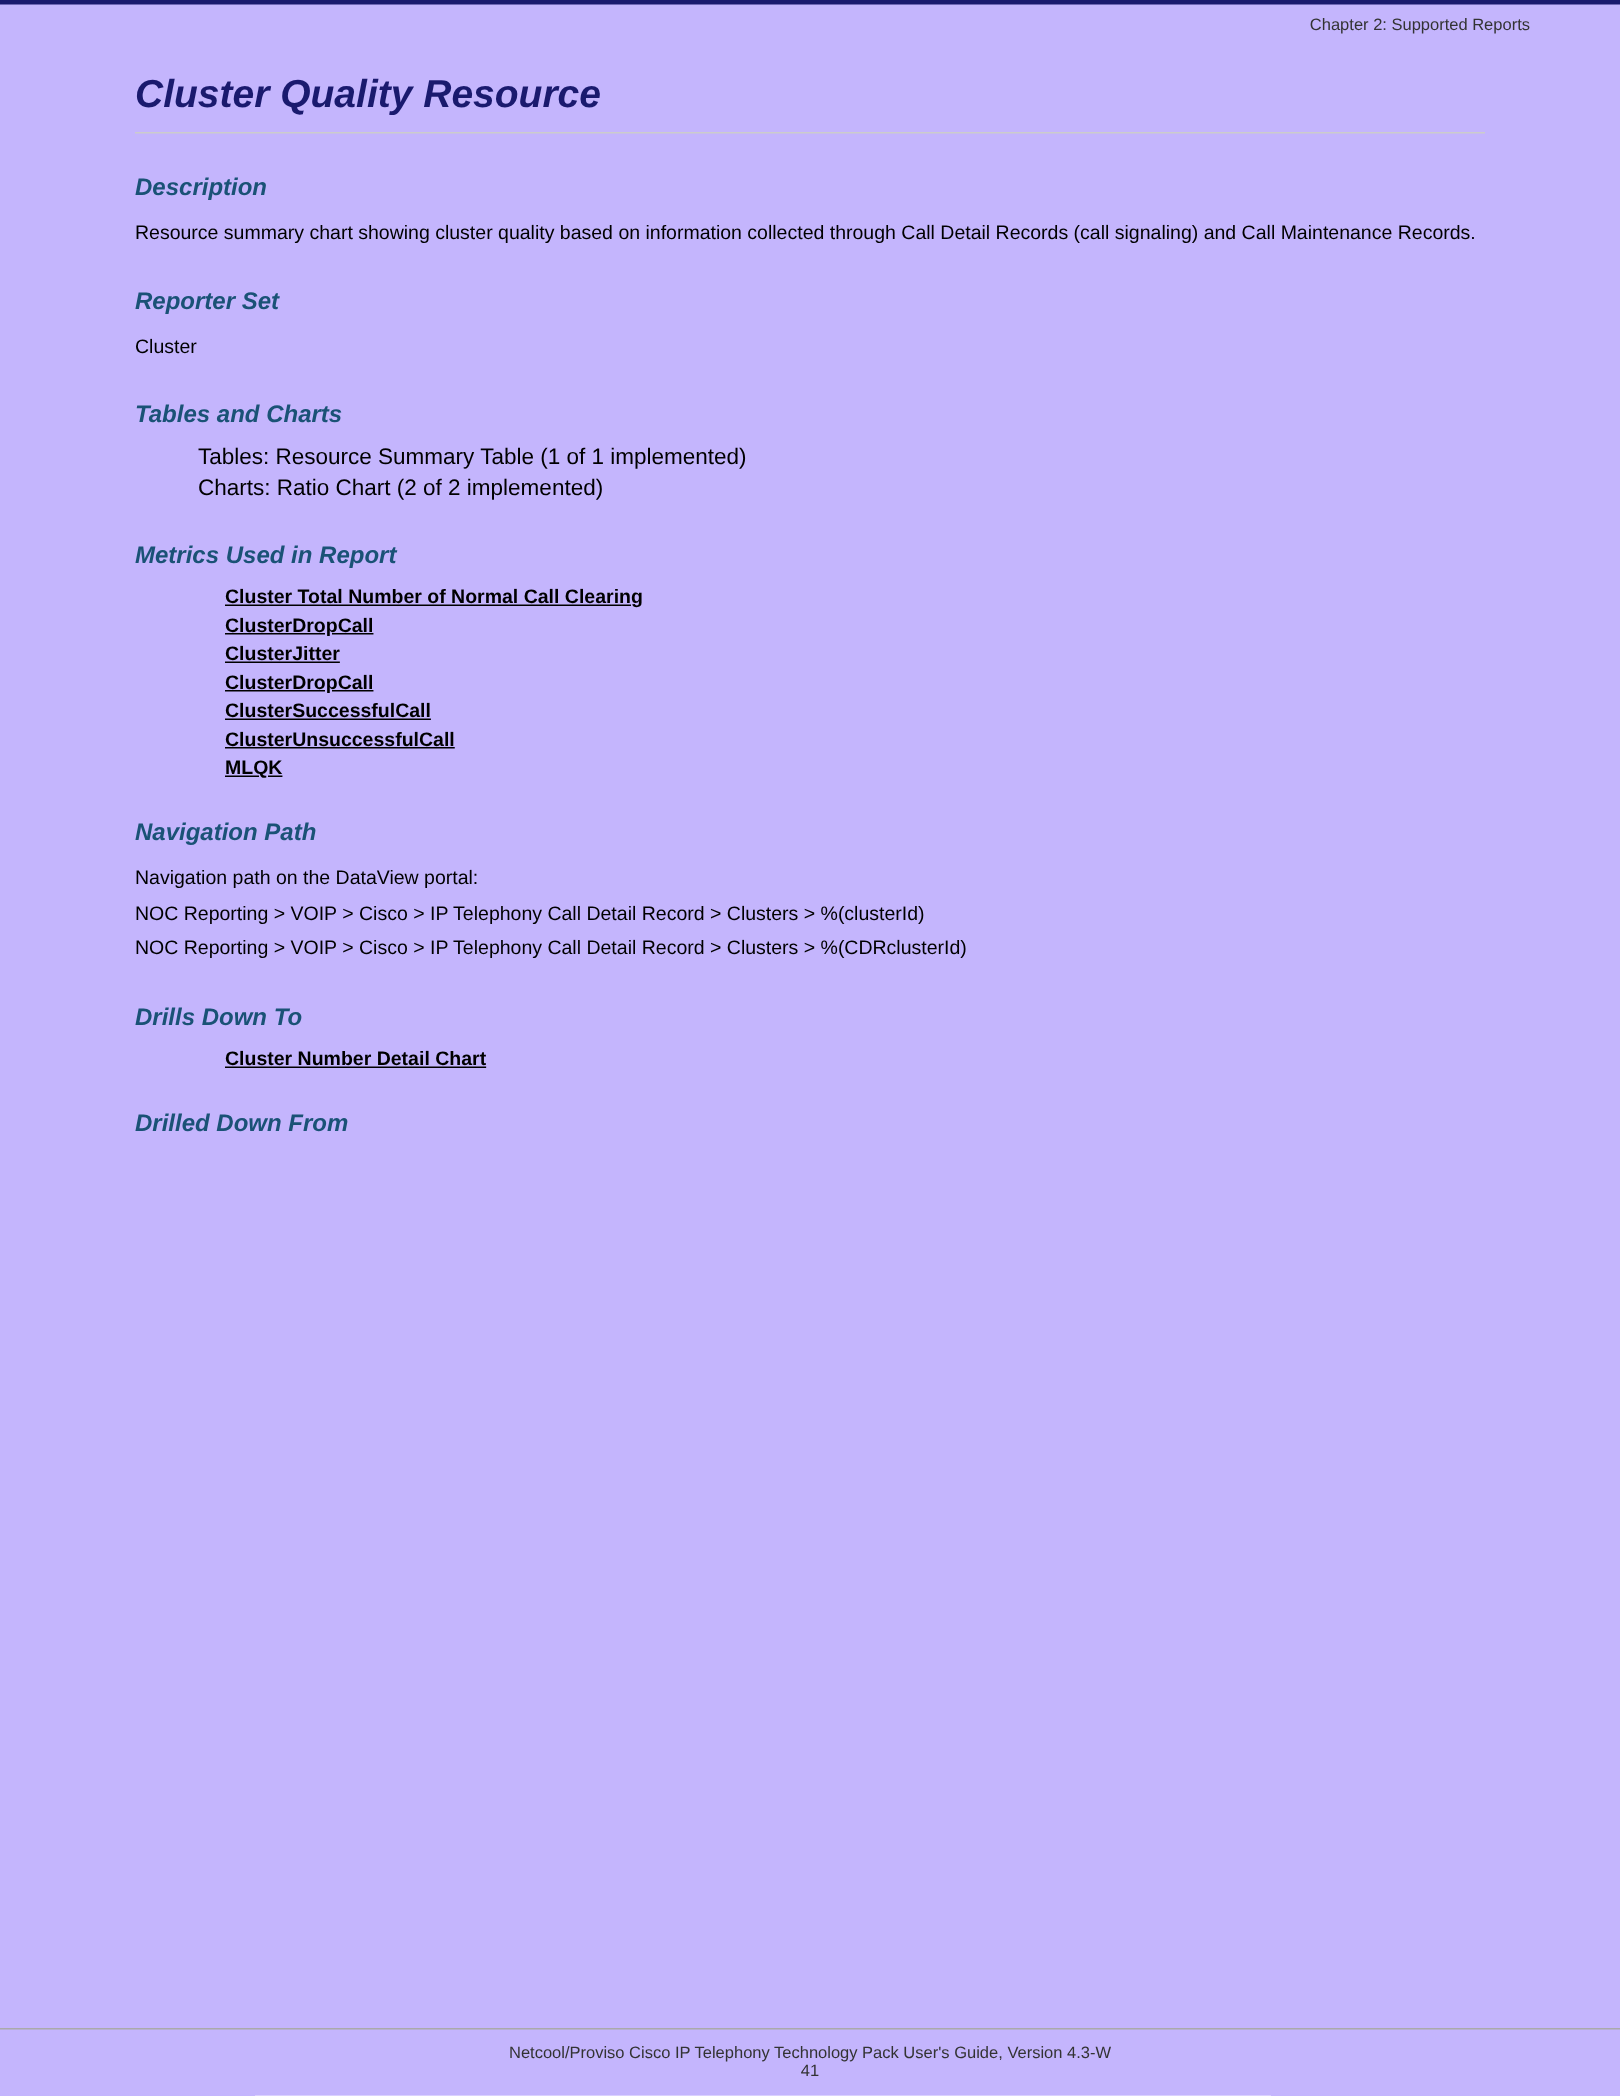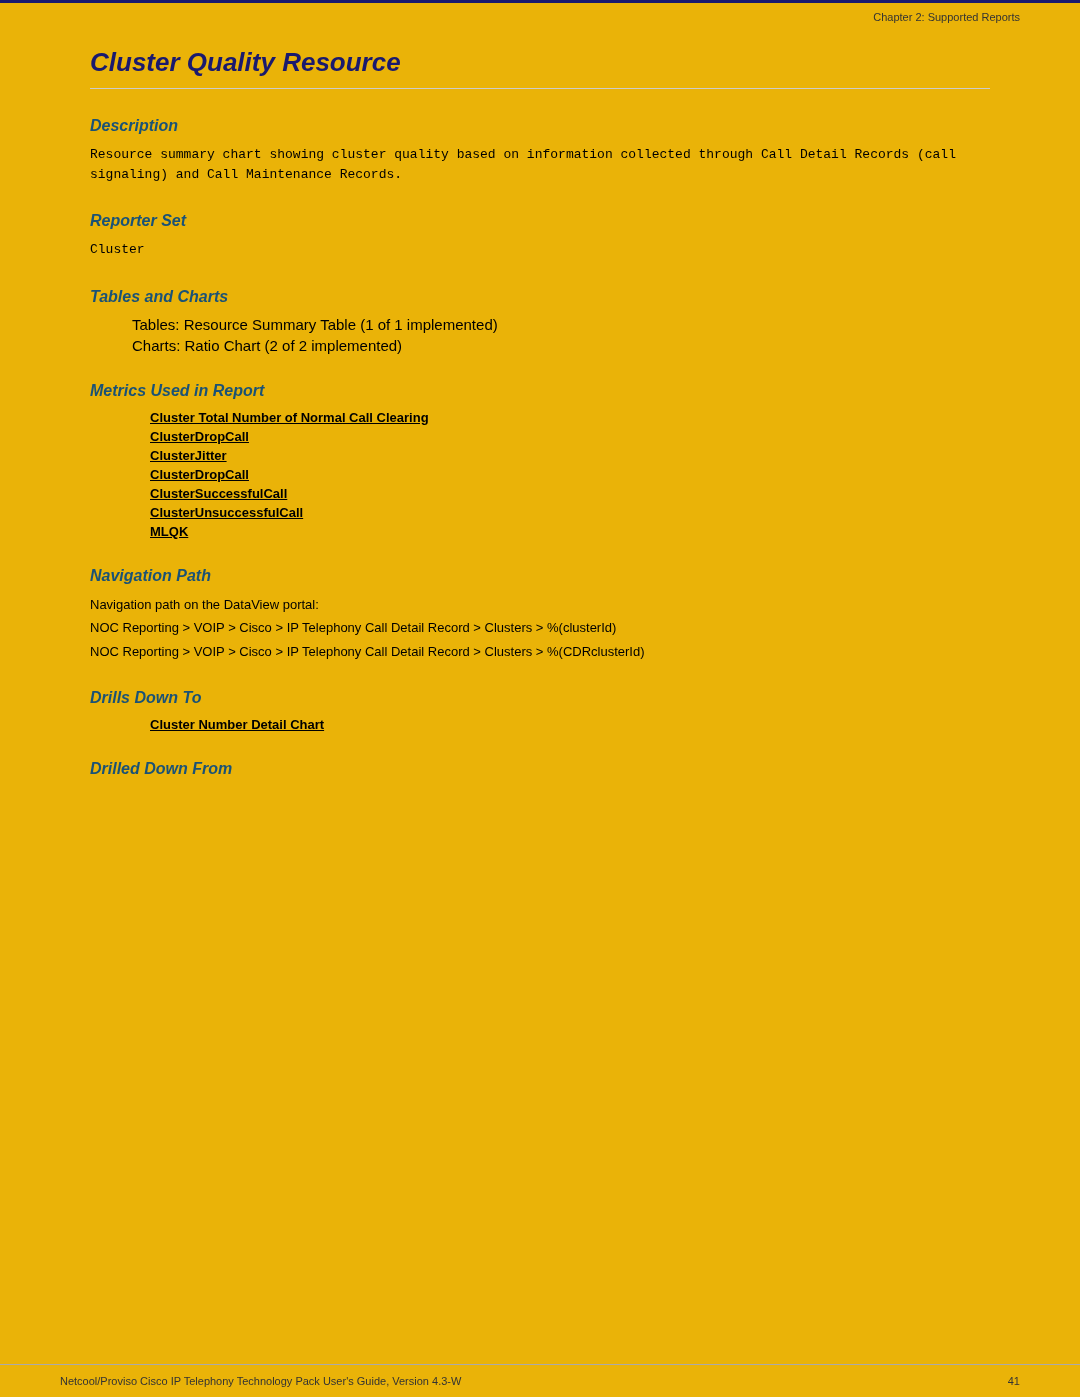--- a/index.html
+++ b/index.html
@@ -14,21 +14,21 @@
       font-size: 13px;
       color: #000000;
       width: 1080px;
       min-height: 1397px;
       position: relative;
     }
 
     .page-container {
       width: 1080px;
       min-height: 1397px;
-      background: #eab308;
+      background: #c4b5fd;
       position: relative;
       padding: 0;
     }
 
     
     .top-border {
       height: 3px;
       background: #1a1a6e;
       width: 100%;
     }
@@ -68,21 +68,20 @@
       margin-bottom: 10px;
       font-style: italic;
     }
 
     
     .body-text {
       font-size: 13px;
       color: #000;
       line-height: 1.5;
       margin-bottom: 6px;
-      font-family: Liberation Mono, monospace;
     }
 
     
     .indented {
       padding-left: 60px;
     }
 
     
     .link-item {
       color: #000;
@@ -103,24 +102,24 @@
 
     
     .footer {
       position: absolute;
       bottom: 0;
       left: 0;
       right: 0;
       border-top: 1px solid #aaaaaa;
       padding: 10px 60px;
       display: flex;
-      justify-content: space-between;
       align-items: center;
       font-size: 11px;
       color: #333;
+      flex-direction: column;
     }
 
     .nav-path-text {
       font-size: 13px;
       color: #000;
       margin-bottom: 4px;
       line-height: 1.5;
     }
   </style>
 </head>

